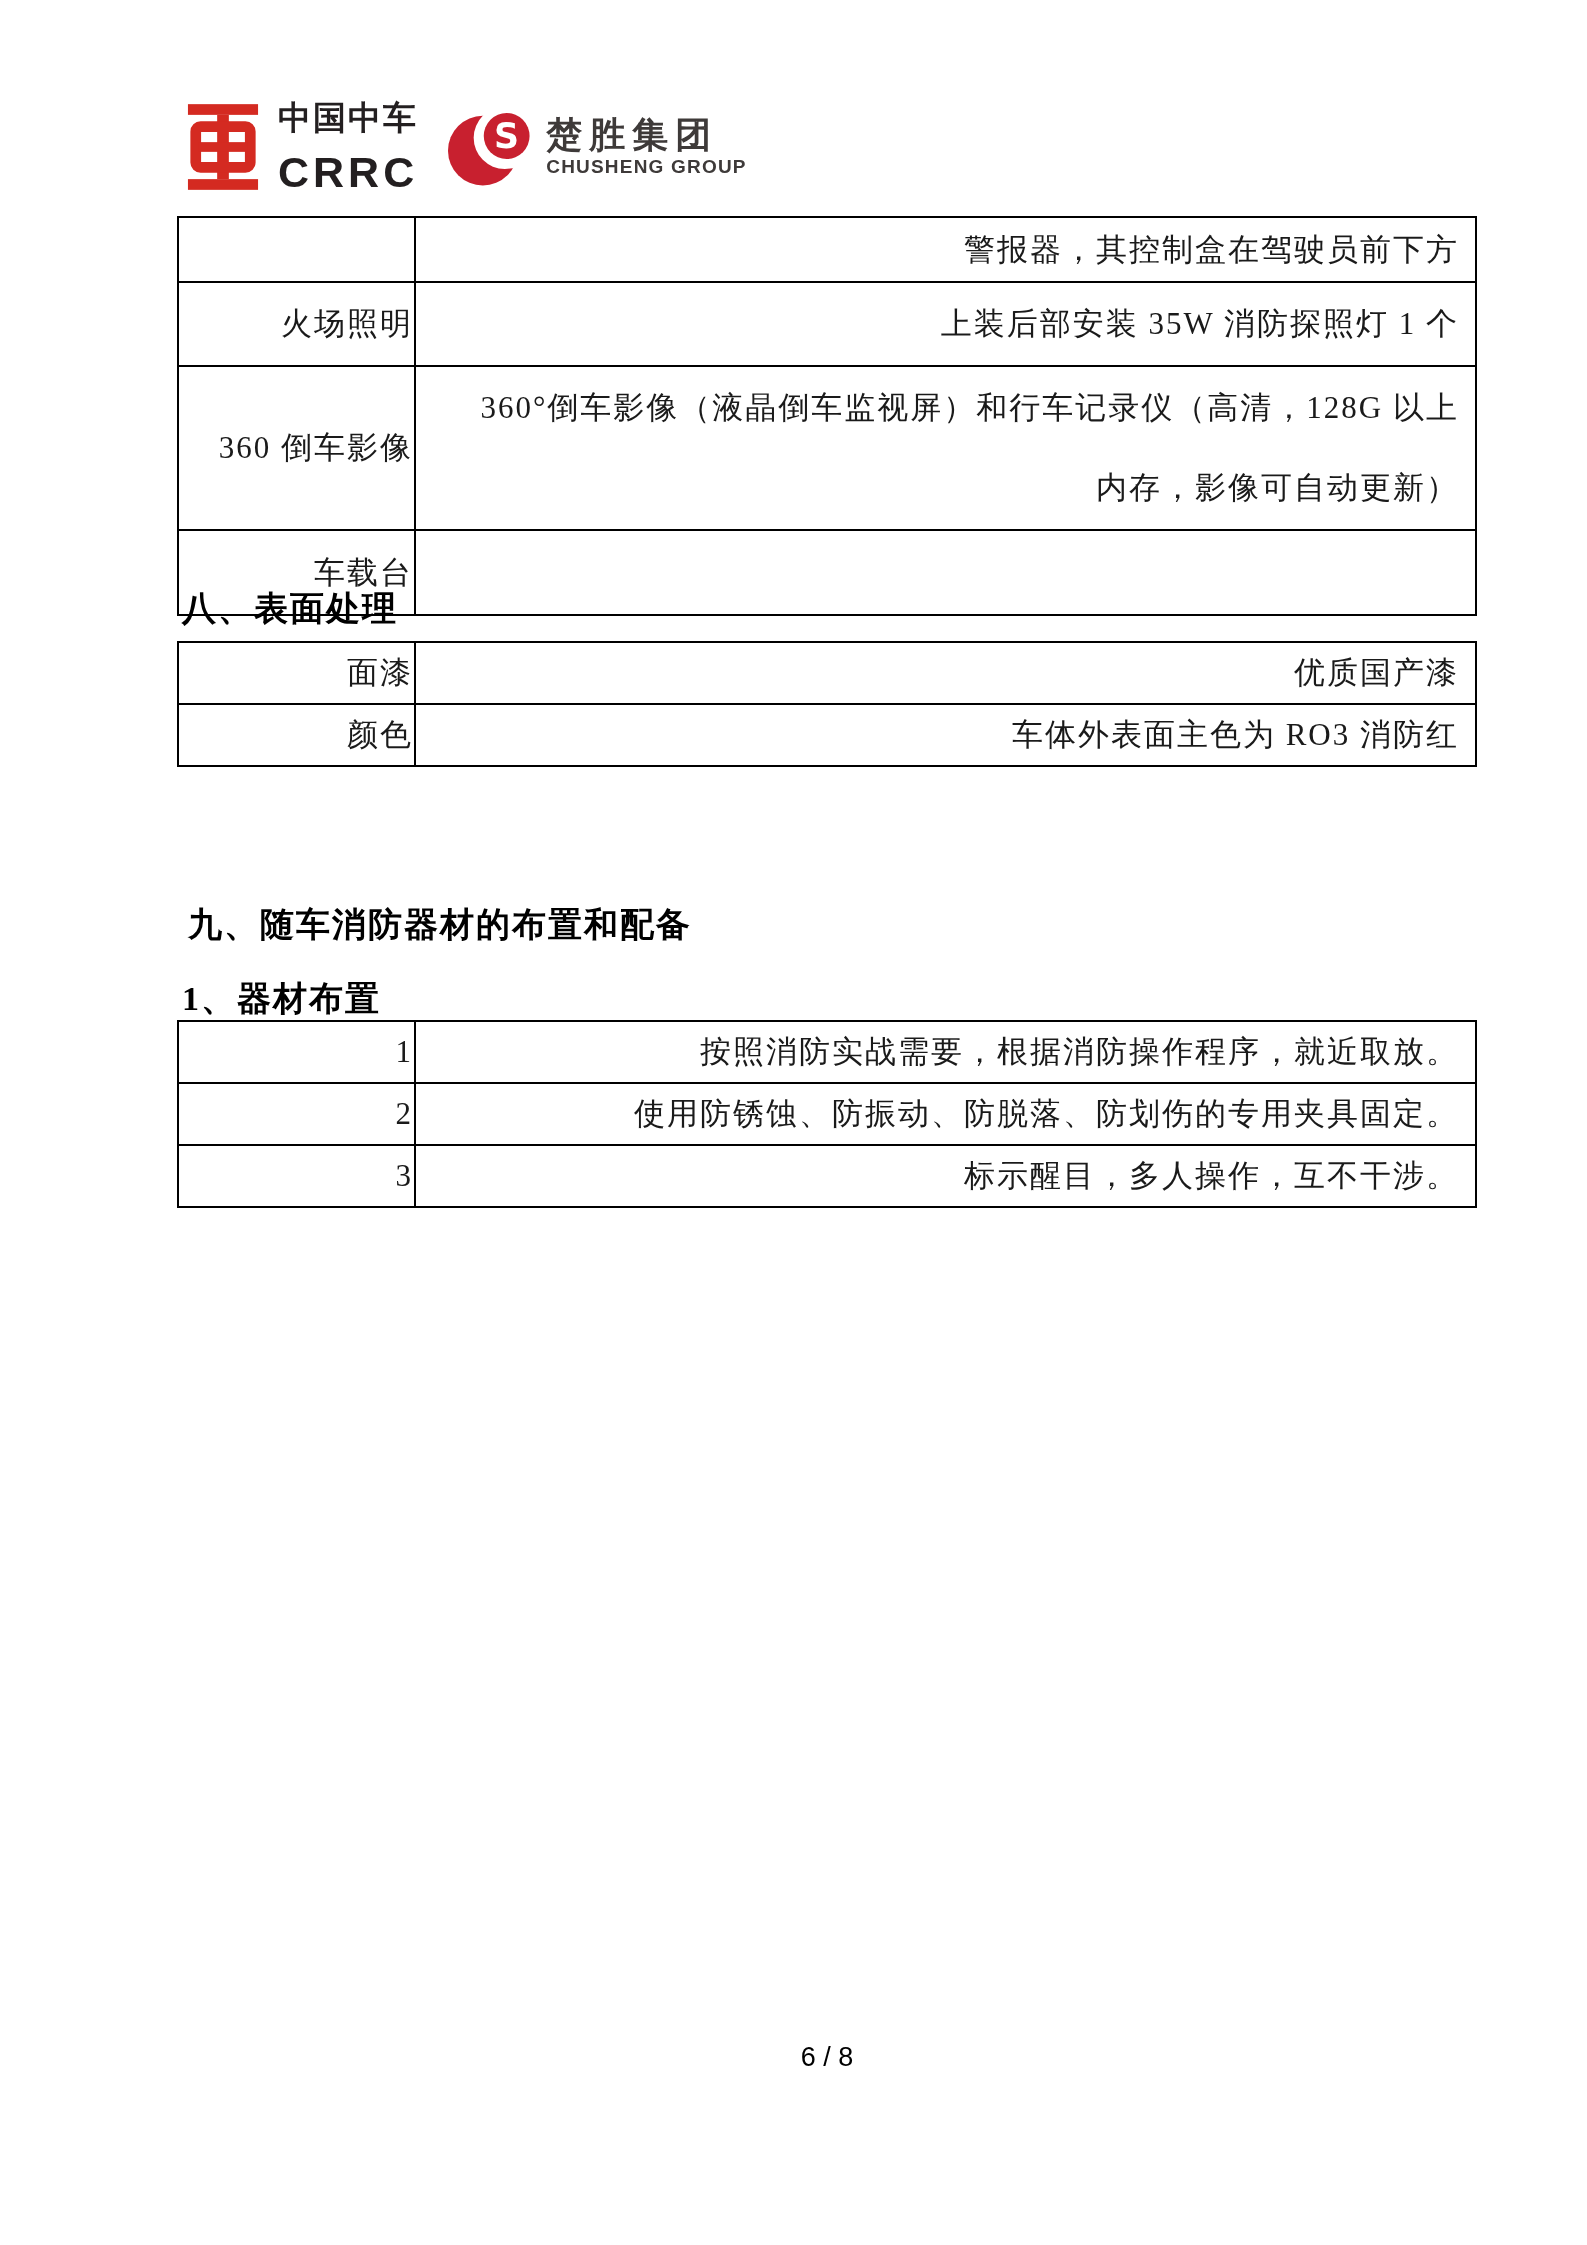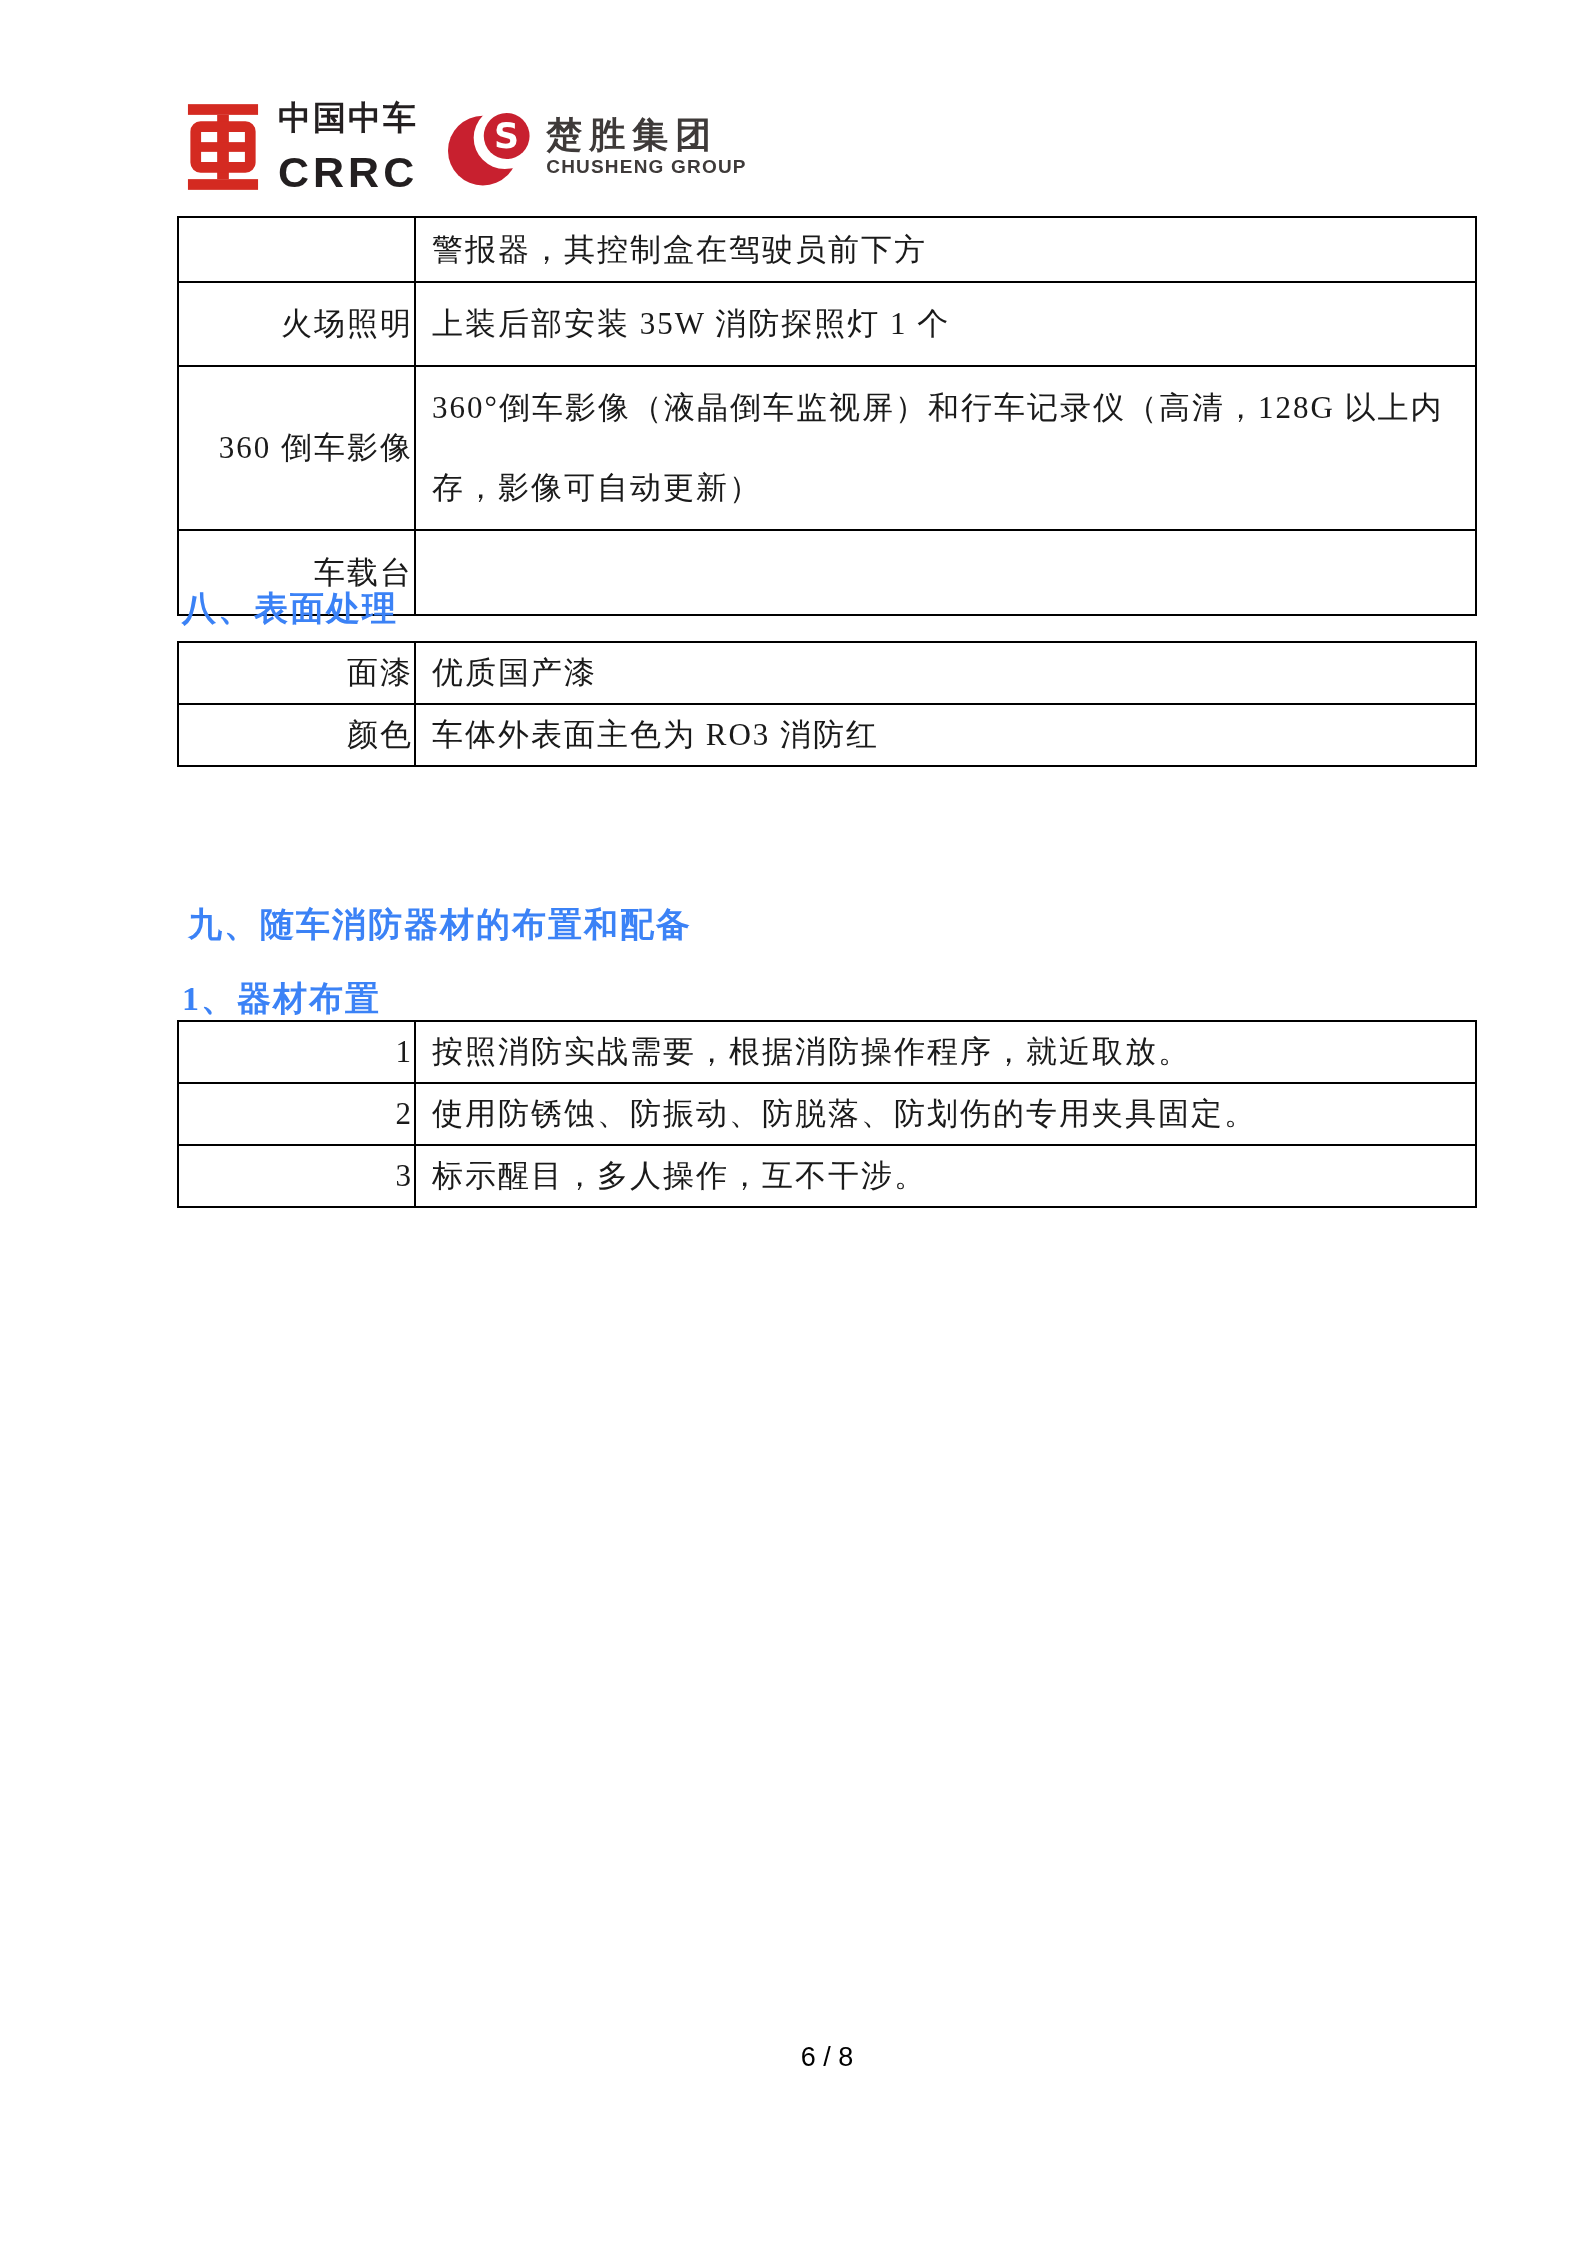--- a/index.html
+++ b/index.html
@@ -41,39 +41,39 @@
     table-layout: fixed;
     font-size: 31px;
     color: #1a1a1a;
   }
   table.spec td {
     border: 2px solid #000;
     letter-spacing: 2px;
     vertical-align: middle;
   }
   td.c1 { width: 233px; text-align: right; }
-  td.c2 { padding-left: 16px; padding-right: 16px; }
+  td.c2 { padding-left: 36px; padding-right: 16px; text-align: right; }
   .t1 { top: 216px; }
   .t1 .r1 td { height: 61px; }
   .t1 .r2 td { height: 80px; }
   .t1 .r3 td { height: 124px; }
   .t1 .r4 td { height: 81px; }
   .t1 .r3 td.c2 { line-height: 80px; }
   .t2 { top: 641px; }
   .t2 td { height: 58px; }
   .t3 { top: 1020px; }
   .t3 td { height: 58px; }
 
   
   .sec-heading {
     position: absolute;
     font-size: 34px;
     font-weight: bold;
     letter-spacing: 2px;
-    color: #3b82f6;
+    color: #000000;
     white-space: nowrap;
   }
   .h8 { left: 182px; top: 586px; }
   .h9 { left: 188px; top: 902px; }
   .h9sub { left: 182px; top: 976px; }
 
   
   .footer {
     position: absolute;
     left: 177px;

